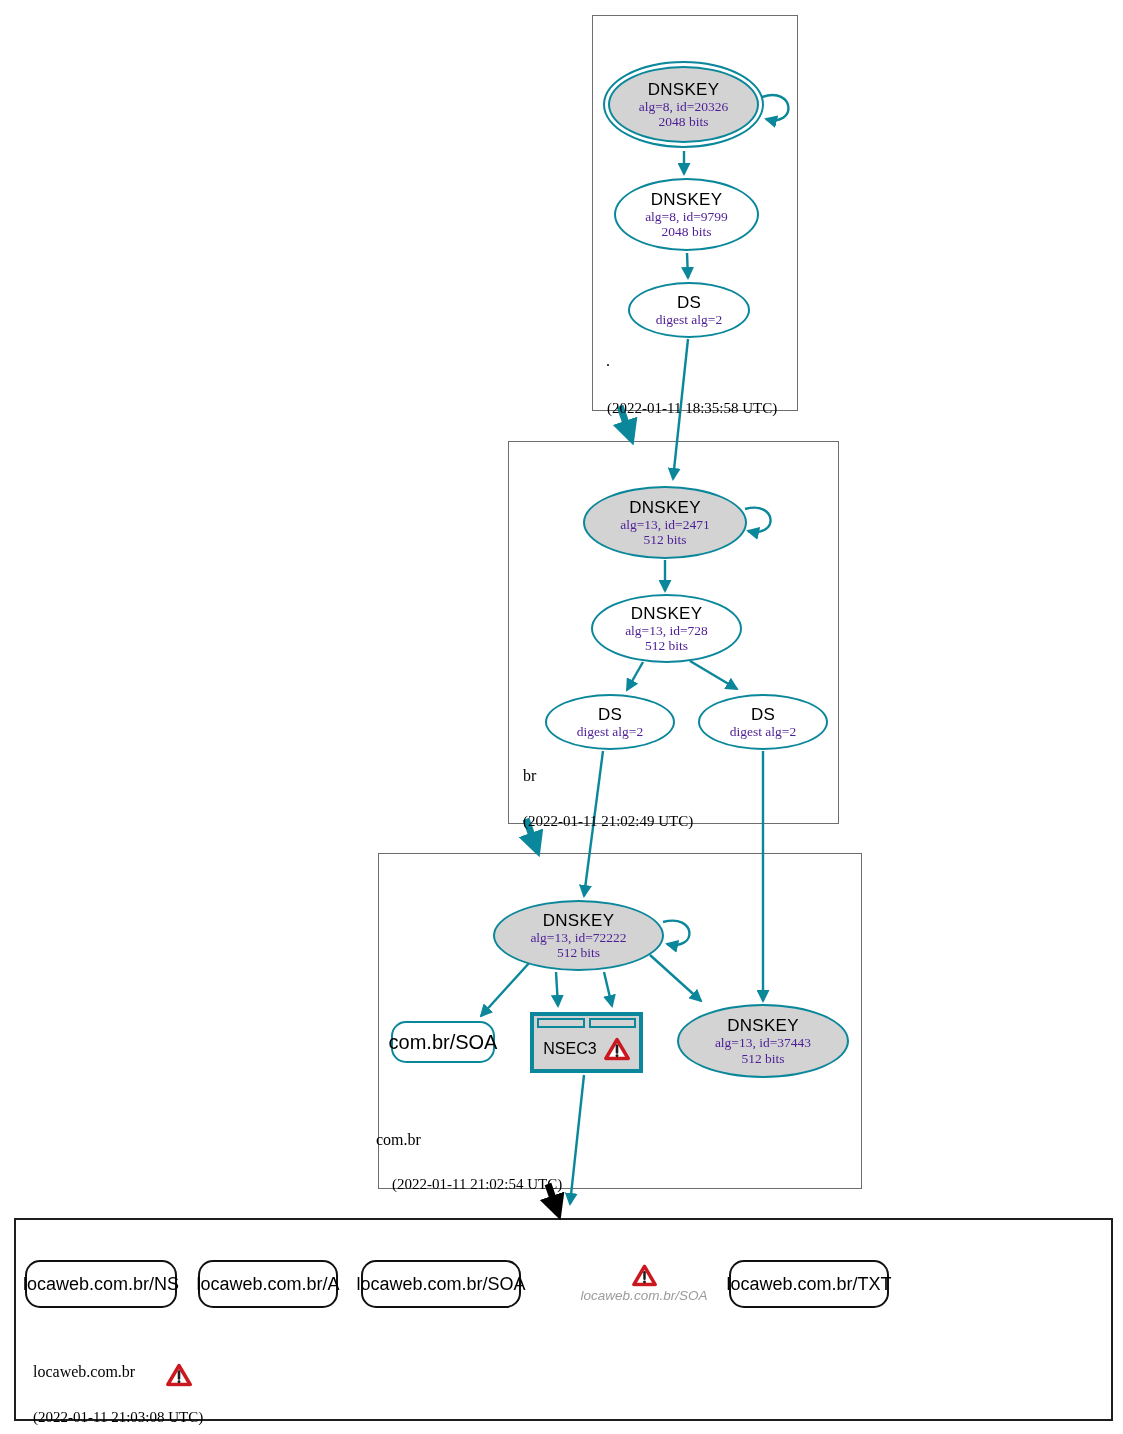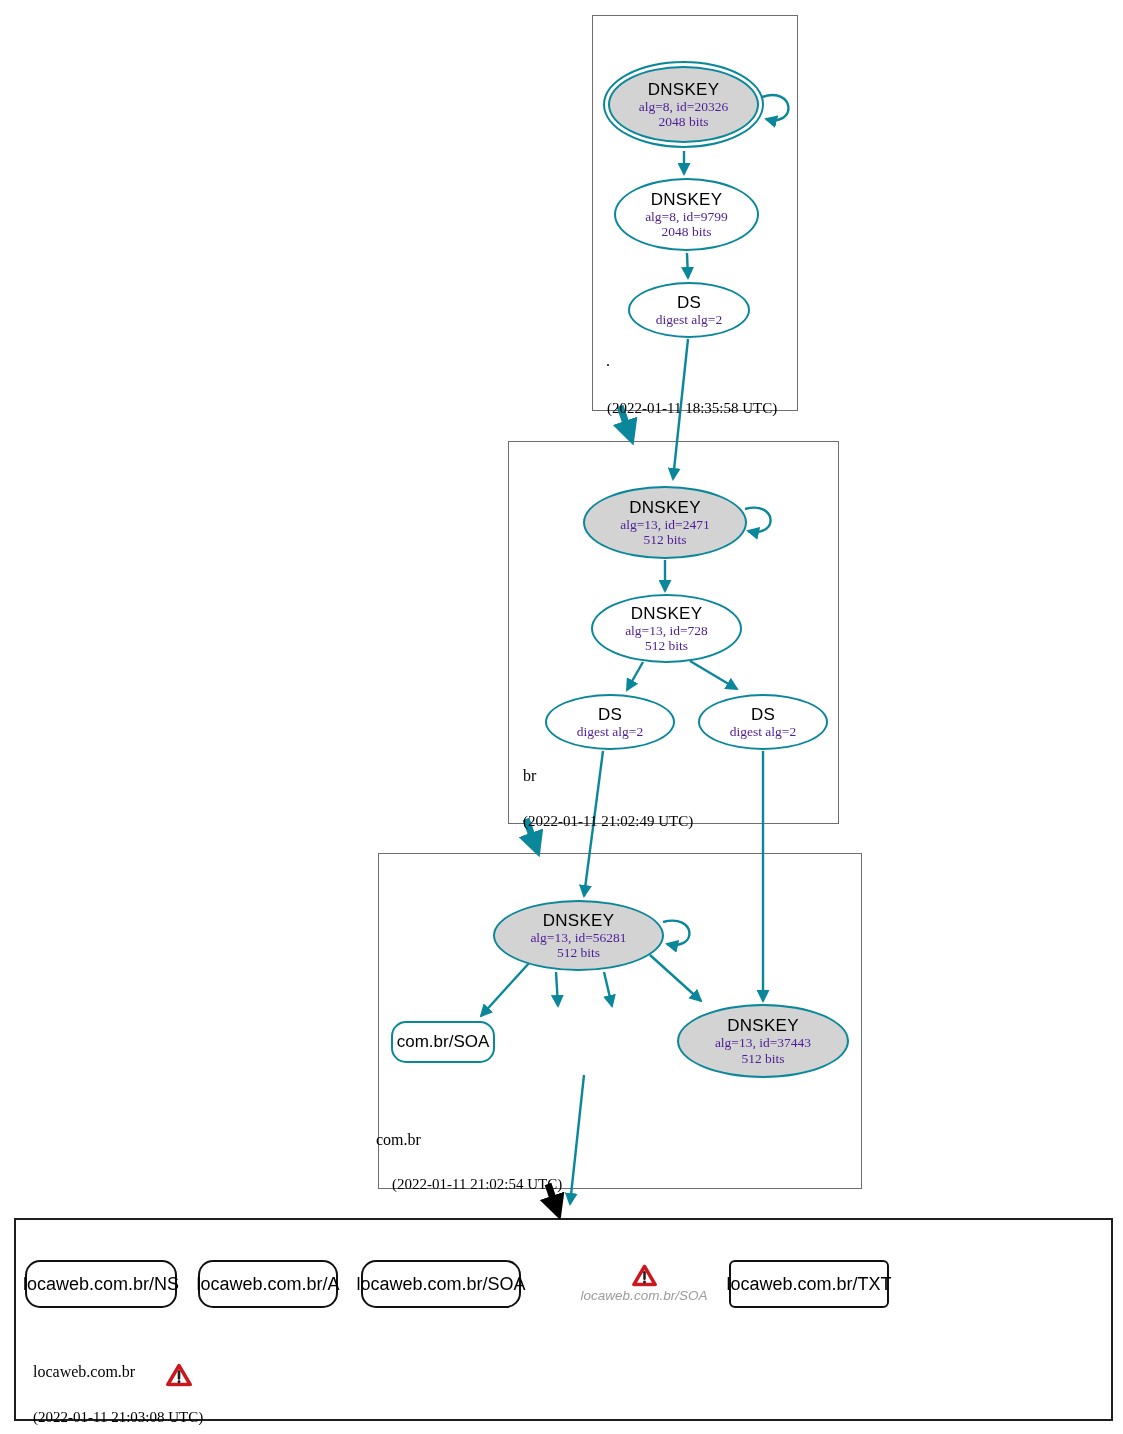--- a/index.html
+++ b/index.html
@@ -16,21 +16,21 @@
   .ellipse.fill{background:#d3d3d3;}
   .douter{position:absolute;border:2.4px solid #0a879a;border-radius:50%;box-sizing:border-box;background:#fff;}
   .dinner{position:absolute;left:3px;right:3px;top:3px;bottom:3px;border:2.4px solid #0a879a;border-radius:50%;
           background:#d3d3d3;display:flex;flex-direction:column;align-items:center;justify-content:center;
           text-align:center;line-height:1.12;box-sizing:border-box;}
   .node-title{font-family:"Liberation Sans",sans-serif;font-size:17px;color:#000;letter-spacing:.3px;}
   .node-sub{font-family:"Liberation Serif",serif;font-size:13.5px;color:#4c1d95;}
   .rrbox{position:absolute;border:2px solid #101010;border-radius:15px;background:#fff;
          display:flex;align-items:center;justify-content:center;font-size:18px;color:#000;
          box-sizing:border-box;white-space:nowrap;}
-  .rrbox.teal{border-color:#0a879a;font-size:17px;}
+  .rrbox.teal{border-color:#0a879a;font-size:20px;}
   .nsec3{position:absolute;border:4px solid #0a879a;background:#d3d3d3;box-sizing:border-box;
          padding:2px 3px 0 3px;display:flex;flex-direction:column;}
   .nsec3-cells{display:flex;gap:4px;height:10px;}
   .nsec3-cell{flex:1;border:2px solid #0a879a;background:#d3d3d3;box-sizing:border-box;}
   .nsec3-body{flex:1;display:flex;align-items:center;justify-content:center;gap:7px;}
   .nsec3-label{font-size:16px;color:#000;}
   .warn{display:inline-block;}
   .ghost-label{position:absolute;font-style:italic;font-size:13.5px;color:#9b9b9b;white-space:nowrap;text-align:center;}
   svg.edges{position:absolute;left:0;top:0;pointer-events:none;}
   .defs-hidden{position:absolute;width:0;height:0;overflow:hidden;}
@@ -140,28 +140,40 @@
   <div class="ellipse" style="left:698px;top:694px;width:130px;height:56px;">
     <span class="node-title">DS</span>
     <span class="node-sub">digest alg=2</span>
   </div>
 
   <div class="zlabel" style="left:523px;top:767px;">br</div>
   <div class="ztime" style="left:523px;top:793px;">(2022-01-11 21:02:49 UTC)</div>
 
   <div class="ellipse fill" style="left:493px;top:900px;width:171px;height:71px;">
     <span class="node-title">DNSKEY</span>
-    <span class="node-sub">alg=13, id=56281</span>
+    <span class="node-sub">alg=13, id=72222</span>
     <span class="node-sub">512 bits</span>
   </div>
 
   <div class="rrbox teal" style="left:391px;top:1021px;width:104px;height:42px;">
     <span>com.br/SOA</span>
   </div>
 
+  <div class="nsec3" style="left:530px;top:1012px;width:113px;height:61px;">
+    <div class="nsec3-cells">
+      <div class="nsec3-cell"></div>
+      <div class="nsec3-cell"></div>
+    </div>
+    <div class="nsec3-body">
+      <span class="nsec3-label">NSEC3</span>
+      <svg class="warn" width="26" height="24" viewBox="0 0 30 27">
+          <use href="#warn-tri"></use>
+        </svg>
+    </div>
+  </div>
 
   <div class="ellipse fill" style="left:677px;top:1004px;width:172px;height:74px;">
     <span class="node-title">DNSKEY</span>
     <span class="node-sub">alg=13, id=37443</span>
     <span class="node-sub">512 bits</span>
   </div>
 
   <div class="zlabel" style="left:376px;top:1131px;">com.br</div>
   <div class="ztime" style="left:392px;top:1156px;">(2022-01-11 21:02:54 UTC)</div>
 
@@ -173,21 +185,21 @@
   </div>
   <div class="rrbox" style="left:361px;top:1260px;width:160px;height:48px;">
     <span>locaweb.com.br/SOA</span>
   </div>
 
   <svg class="warn" style="position:absolute;left:632px;top:1264px;" width="25" height="23" viewBox="0 0 30 27">
       <use href="#warn-tri"></use>
     </svg>
   <div class="ghost-label" style="left:574px;top:1288px;width:140px;">locaweb.com.br/SOA</div>
 
-  <div class="rrbox" style="left:729px;top:1260px;width:160px;height:48px;border-radius:6px;">
+  <div class="rrbox" style="left:729px;top:1260px;width:160px;height:48px;">
     <span>locaweb.com.br/TXT</span>
   </div>
 
   <div class="zlabel" style="left:33px;top:1363px;">locaweb.com.br</div>
   <svg class="warn" style="position:absolute;left:166px;top:1363px;" width="26" height="24" viewBox="0 0 30 27">
       <use href="#warn-tri"></use>
     </svg>
   <div class="ztime" style="left:33px;top:1389px;">(2022-01-11 21:03:08 UTC)</div>
 
 </div>

